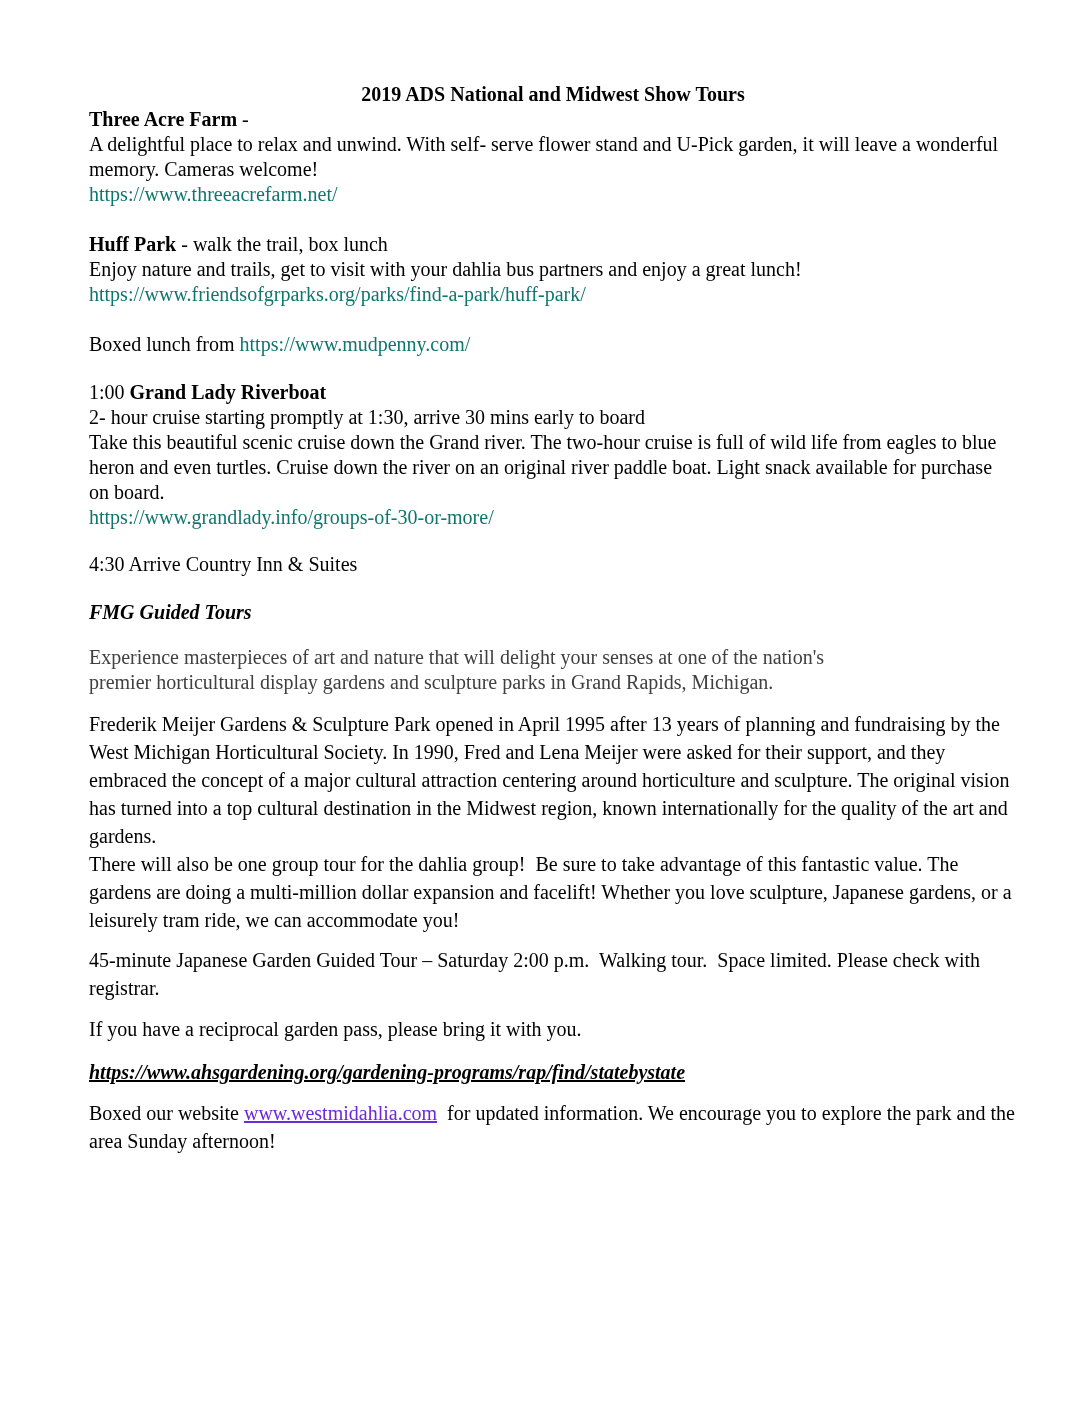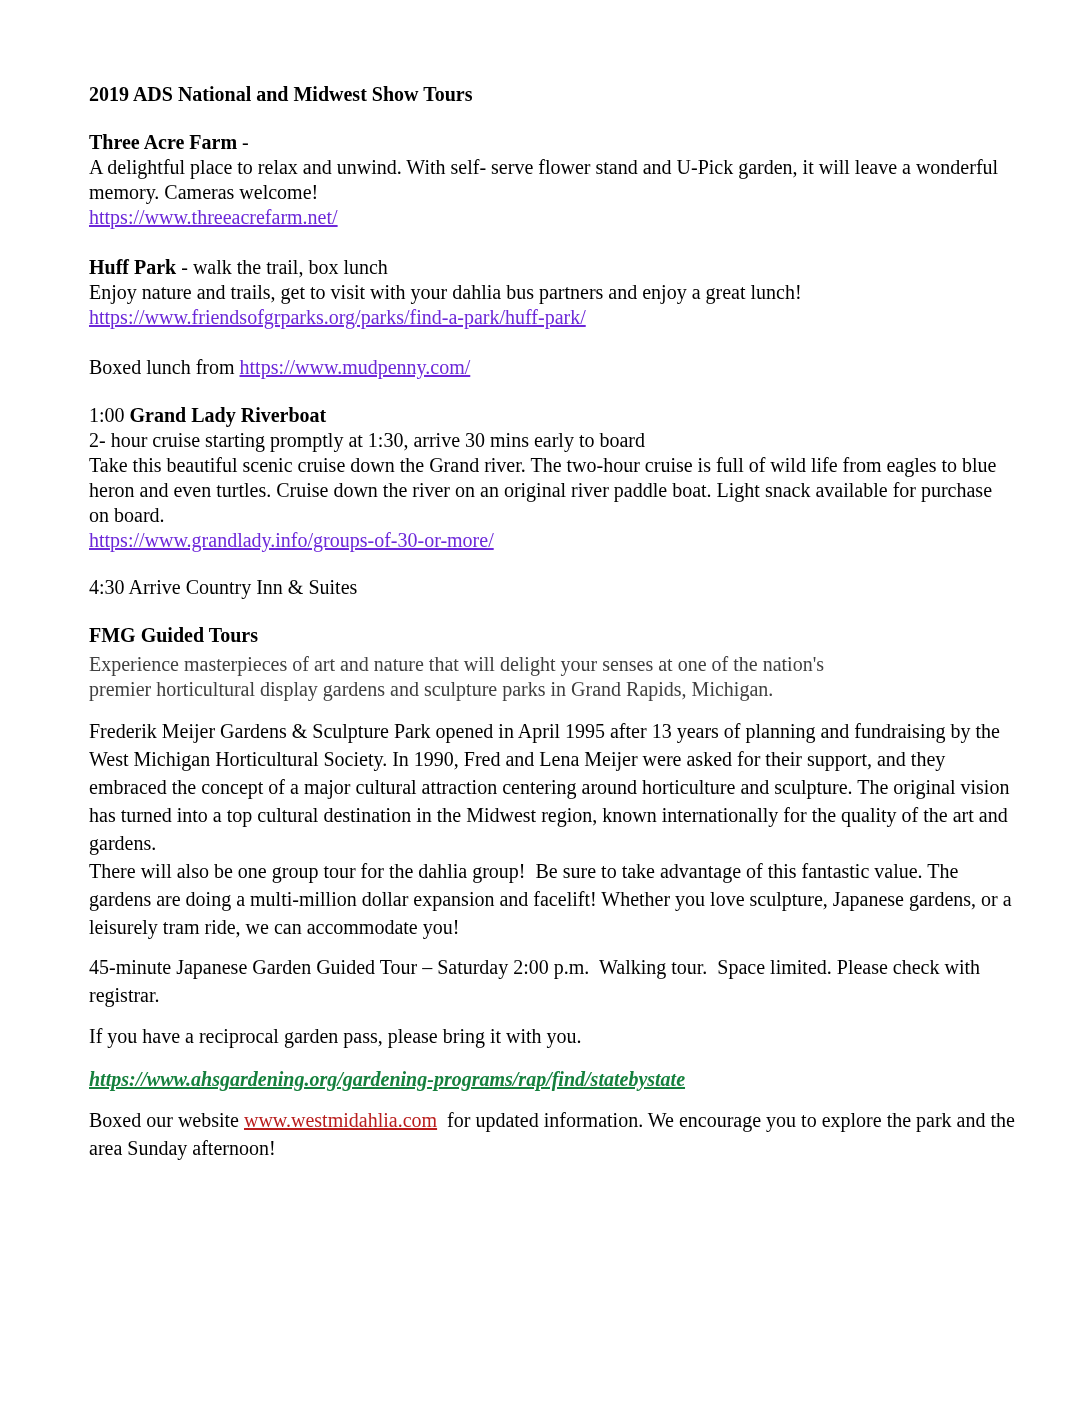--- a/index.html
+++ b/index.html
@@ -13,50 +13,49 @@
     font-size: 20px;
     color: #000000;
     overflow: hidden;
   }
   .content {
     padding: 82px 71px 30px 89px;
     width: 1088px;
   }
   p { margin: 0; line-height: 25px; }
   .title {
+    text-align: center;
     font-weight: bold;
-    margin-bottom: 23px;
   }
   .b  { font-weight: bold; }
   .bi { font-weight: bold; font-style: italic; }
   .date-heading { font-weight: bold; margin-bottom: 19px; }
   .times-row { position: relative; margin-bottom: 25px; }
   .cost { position: absolute; left: 574px; top: 0; }
   .block-mb { margin-bottom: 25px; }
   .mb23 { margin-bottom: 23px; }
   .mb22 { margin-bottom: 22px; }
-  .mb20 { margin-bottom: 4px; }
+  .mb20 { margin-bottom: 20px; font-style: italic; }
   .mb15 { margin-bottom: 15px; }
   .mb13 { margin-bottom: 13px; }
   .mb12 { margin-bottom: 12px; }
   .mb10 { margin-bottom: 0; }
   .lh28 { line-height: 28px; }
   .gray { color: #404040; }
   a.link-black {
+    color: #0f766e;
+    cursor: pointer;
+  }
+  a.link-blue {
     color: #6d28d9;
     text-decoration: underline;
     cursor: pointer;
   }
-  a.link-blue {
-    color: #b91c1c;
-    text-decoration: underline;
-    cursor: pointer;
-  }
   a.link-blue-bi {
-    color: #15803d;
+    color: #000000;
     text-decoration: underline;
     font-weight: bold;
     font-style: italic;
     cursor: pointer;
   }
 </style>
 </head>
 <body>
 
 <div class="content">

